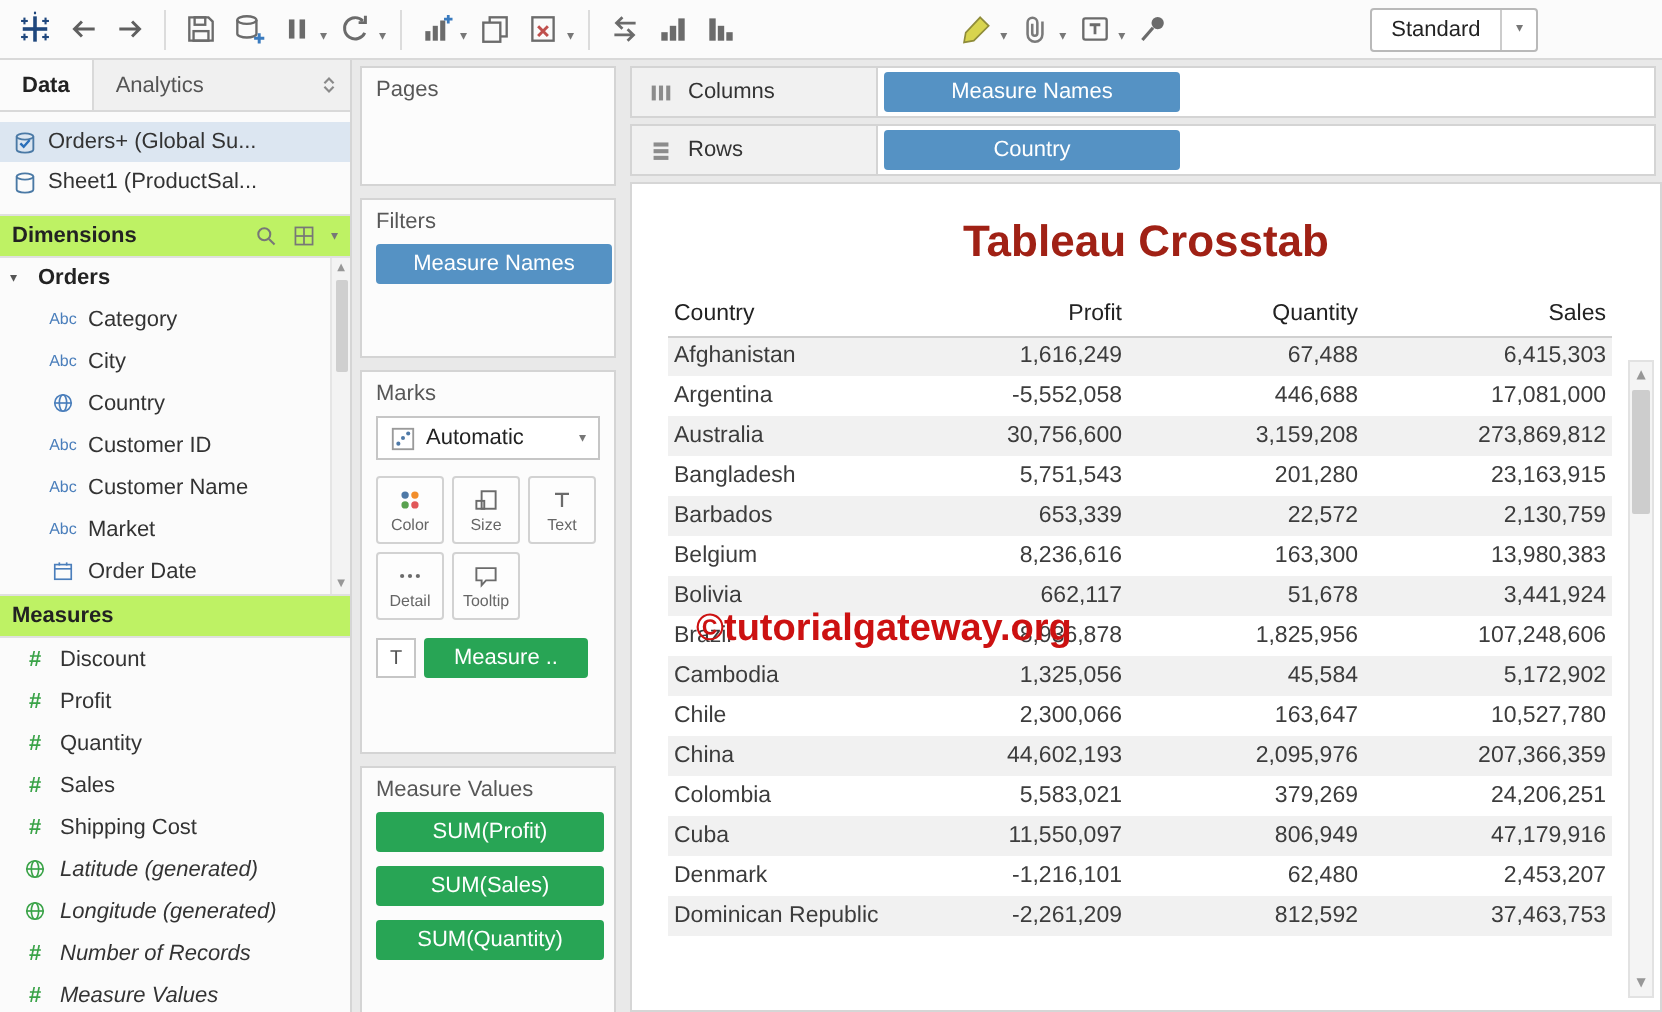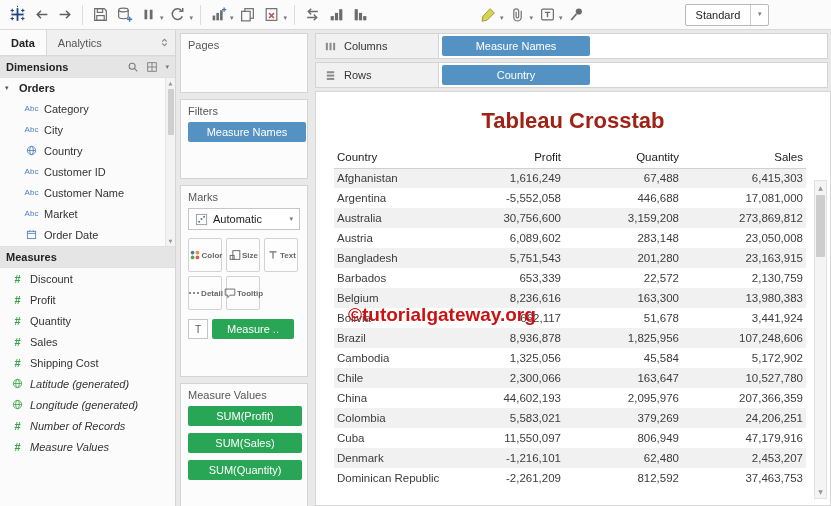--- a/index.html
+++ b/index.html
@@ -24,21 +24,21 @@
   .sidebar{position:absolute;top:30px;left:0;width:176px;bottom:0;background:#fbfbfb;border-right:1px solid #d5d5d5;display:flex;flex-direction:column;overflow:hidden;}
   .side-tabs{height:26px;flex:0 0 26px;display:flex;align-items:stretch;background:#f0f0f0;border-bottom:1px solid #d9d9d9;}
   .side-tab{padding:0 11px;display:flex;align-items:center;color:#555;}
   .side-tab.active{background:#fbfbfb;color:#222;font-weight:bold;border-right:1px solid #d9d9d9;}
   .side-tabs .spacer{flex:1;}
   .pane-toggle{width:22px;display:flex;align-items:center;justify-content:center;}
   .datasources{padding:5px 0 6px;}
   .ds-row{height:20px;display:flex;align-items:center;gap:5px;padding:0 6px;white-space:nowrap;overflow:hidden;}
   .ds-row.selected{background:#dce6f1;}
   .ds-icon svg{width:13px;height:13px;}
-  .pane-header{height:22px;flex:0 0 22px;display:flex;align-items:center;padding:0 6px;border-top:1px solid #e0e0e0;border-bottom:1px solid #e0e0e0;font-weight:bold;color:#222;background:#e5e5e5;}
+  .pane-header{height:22px;flex:0 0 22px;display:flex;align-items:center;padding:0 6px;border-top:1px solid #e0e0e0;border-bottom:1px solid #e0e0e0;font-weight:bold;color:#222;background:#bef264;}
   .pane-header .spacer{flex:1;}
   .hdr-icon{margin-left:7px;display:flex;color:#777;}
   .hdr-icon svg{width:12px;height:12px;}
   .dim-list{position:relative;height:168px;flex:0 0 168px;overflow:hidden;}
   .group-row{height:20px;display:flex;align-items:center;gap:5px;padding:0 5px;font-weight:bold;color:#222;}
   .expand-caret{font-family:"DejaVu Sans",sans-serif;font-size:7px;color:#555;width:9px;}
   .field-row{height:21px;display:flex;align-items:center;gap:5px;padding:0 12px 0 24px;}
   .measures-list .field-row{padding-left:10px;}
   .f-icon{width:15px;display:flex;justify-content:center;align-items:center;color:#4a7ebb;}
   .f-icon svg{width:11px;height:11px;}
@@ -62,21 +62,21 @@
   .card.marks{height:192px;flex:0 0 192px;}
   .card.mvals{flex:1;margin-bottom:0;border-bottom:none;}
   .pill{height:20px;border-radius:2px;color:#fff;display:flex;align-items:center;justify-content:center;font-size:11px;white-space:nowrap;overflow:hidden;}
   .pill.blue{background:var(--pill-blue,#5592c4);}
   .pill.green{background:var(--pill-green,#28a555);}
   .filters .pill{width:118px;margin-top:4px;}
   .mark-select{height:22px;border:1px solid #c6c6c6;background:#fff;display:flex;align-items:center;gap:5px;padding:0 6px;margin:2px 0 8px;}
   .mark-select svg{width:13px;height:13px;}
   .sel-label{flex:1;color:#222;}
   .marks-buttons{display:flex;flex-wrap:wrap;gap:4px;width:118px;}
-  .mark-btn{width:34px;height:34px;border:1px solid #d2d2d2;background:#fdfdfd;border-radius:2px;display:flex;flex-direction:row;align-items:center;justify-content:center;font-weight:bold;}
+  .mark-btn{width:34px;height:34px;border:1px solid #d2d2d2;background:#fdfdfd;border-radius:2px;display:flex;flex-direction:column;align-items:center;justify-content:center;}
   .mb-icon svg{width:14px;height:14px;}
   .mb-label{font-size:8px;color:#666;margin-top:1px;}
   .marks-pill-row{display:flex;align-items:center;gap:4px;margin-top:9px;}
   .tbox{width:20px;height:20px;border:1px solid #c6c6c6;background:#fff;display:flex;align-items:center;justify-content:center;color:#555;font-size:10px;flex:0 0 20px;}
   .marks-pill-row .pill{width:82px;}
   .mv-pill{width:114px;margin:0 0 7px 0;}
 
   
   .main{position:absolute;top:30px;left:312px;right:0;bottom:0;background:#e9e9e9;}
   .shelf{position:absolute;left:3px;right:3px;height:26px;display:flex;}
@@ -260,20 +260,41 @@
     <div class="side-tabs">
       <div class="side-tab active">Data</div>
       <div class="side-tab">Analytics</div>
       <span class="spacer"></span>
       <span class="pane-toggle">
         <svg viewBox="0 0 12 12" fill="none" stroke="#8a8a8a" stroke-width="1.2" width="11" height="11">
             <path d="M3.5 5 L6 2.5 8.5 5 M3.5 7 L6 9.5 8.5 7"></path>
           </svg>
       </span>
     </div>
+    <div class="datasources">
+      <div class="ds-row selected">
+        <span class="ds-icon">
+          <svg viewBox="0 0 14 14" fill="none" stroke="#4a79a5" stroke-width="1">
+              <ellipse cx="7" cy="3.5" rx="4.5" ry="1.7"></ellipse>
+              <path d="M2.5 3.5 v7 c0 0.95 2 1.7 4.5 1.7 s4.5 -0.75 4.5 -1.7 v-7"></path>
+              <path d="M4.5 7.2 l1.8 1.8 3.2 -3.6" stroke="#2a6fba" stroke-width="1.3"></path>
+            </svg>
+        </span>
+        <span>Orders+ (Global Su...</span>
+      </div>
+      <div class="ds-row">
+        <span class="ds-icon">
+          <svg viewBox="0 0 14 14" fill="none" stroke="#4a79a5" stroke-width="1">
+              <ellipse cx="7" cy="3.5" rx="4.5" ry="1.7"></ellipse>
+              <path d="M2.5 3.5 v7 c0 0.95 2 1.7 4.5 1.7 s4.5 -0.75 4.5 -1.7 v-7"></path>
+            </svg>
+        </span>
+        <span>Sheet1 (ProductSal...</span>
+      </div>
+    </div>
     <div class="pane-header">
       <span>Dimensions</span>
       <span class="spacer"></span>
       <span class="hdr-icon">
         <svg viewBox="0 0 14 14" fill="none" stroke="#777" stroke-width="1.2">
             <circle cx="6" cy="6" r="3.5"></circle>
             <line x1="8.7" y1="8.7" x2="12" y2="12"></line>
           </svg>
       </span>
       <span class="hdr-icon">
@@ -559,26 +580,20 @@
               <td>446,688</td>
               <td>17,081,000</td>
             </tr>
             <tr>
               <td>Australia</td>
               <td>30,756,600</td>
               <td>3,159,208</td>
               <td>273,869,812</td>
             </tr>
             <tr>
-              <td>Austria</td>
-              <td>6,089,602</td>
-              <td>283,148</td>
-              <td>23,050,008</td>
-            </tr>
-            <tr>
               <td>Bangladesh</td>
               <td>5,751,543</td>
               <td>201,280</td>
               <td>23,163,915</td>
             </tr>
             <tr>
               <td>Barbados</td>
               <td>653,339</td>
               <td>22,572</td>
               <td>2,130,759</td>

